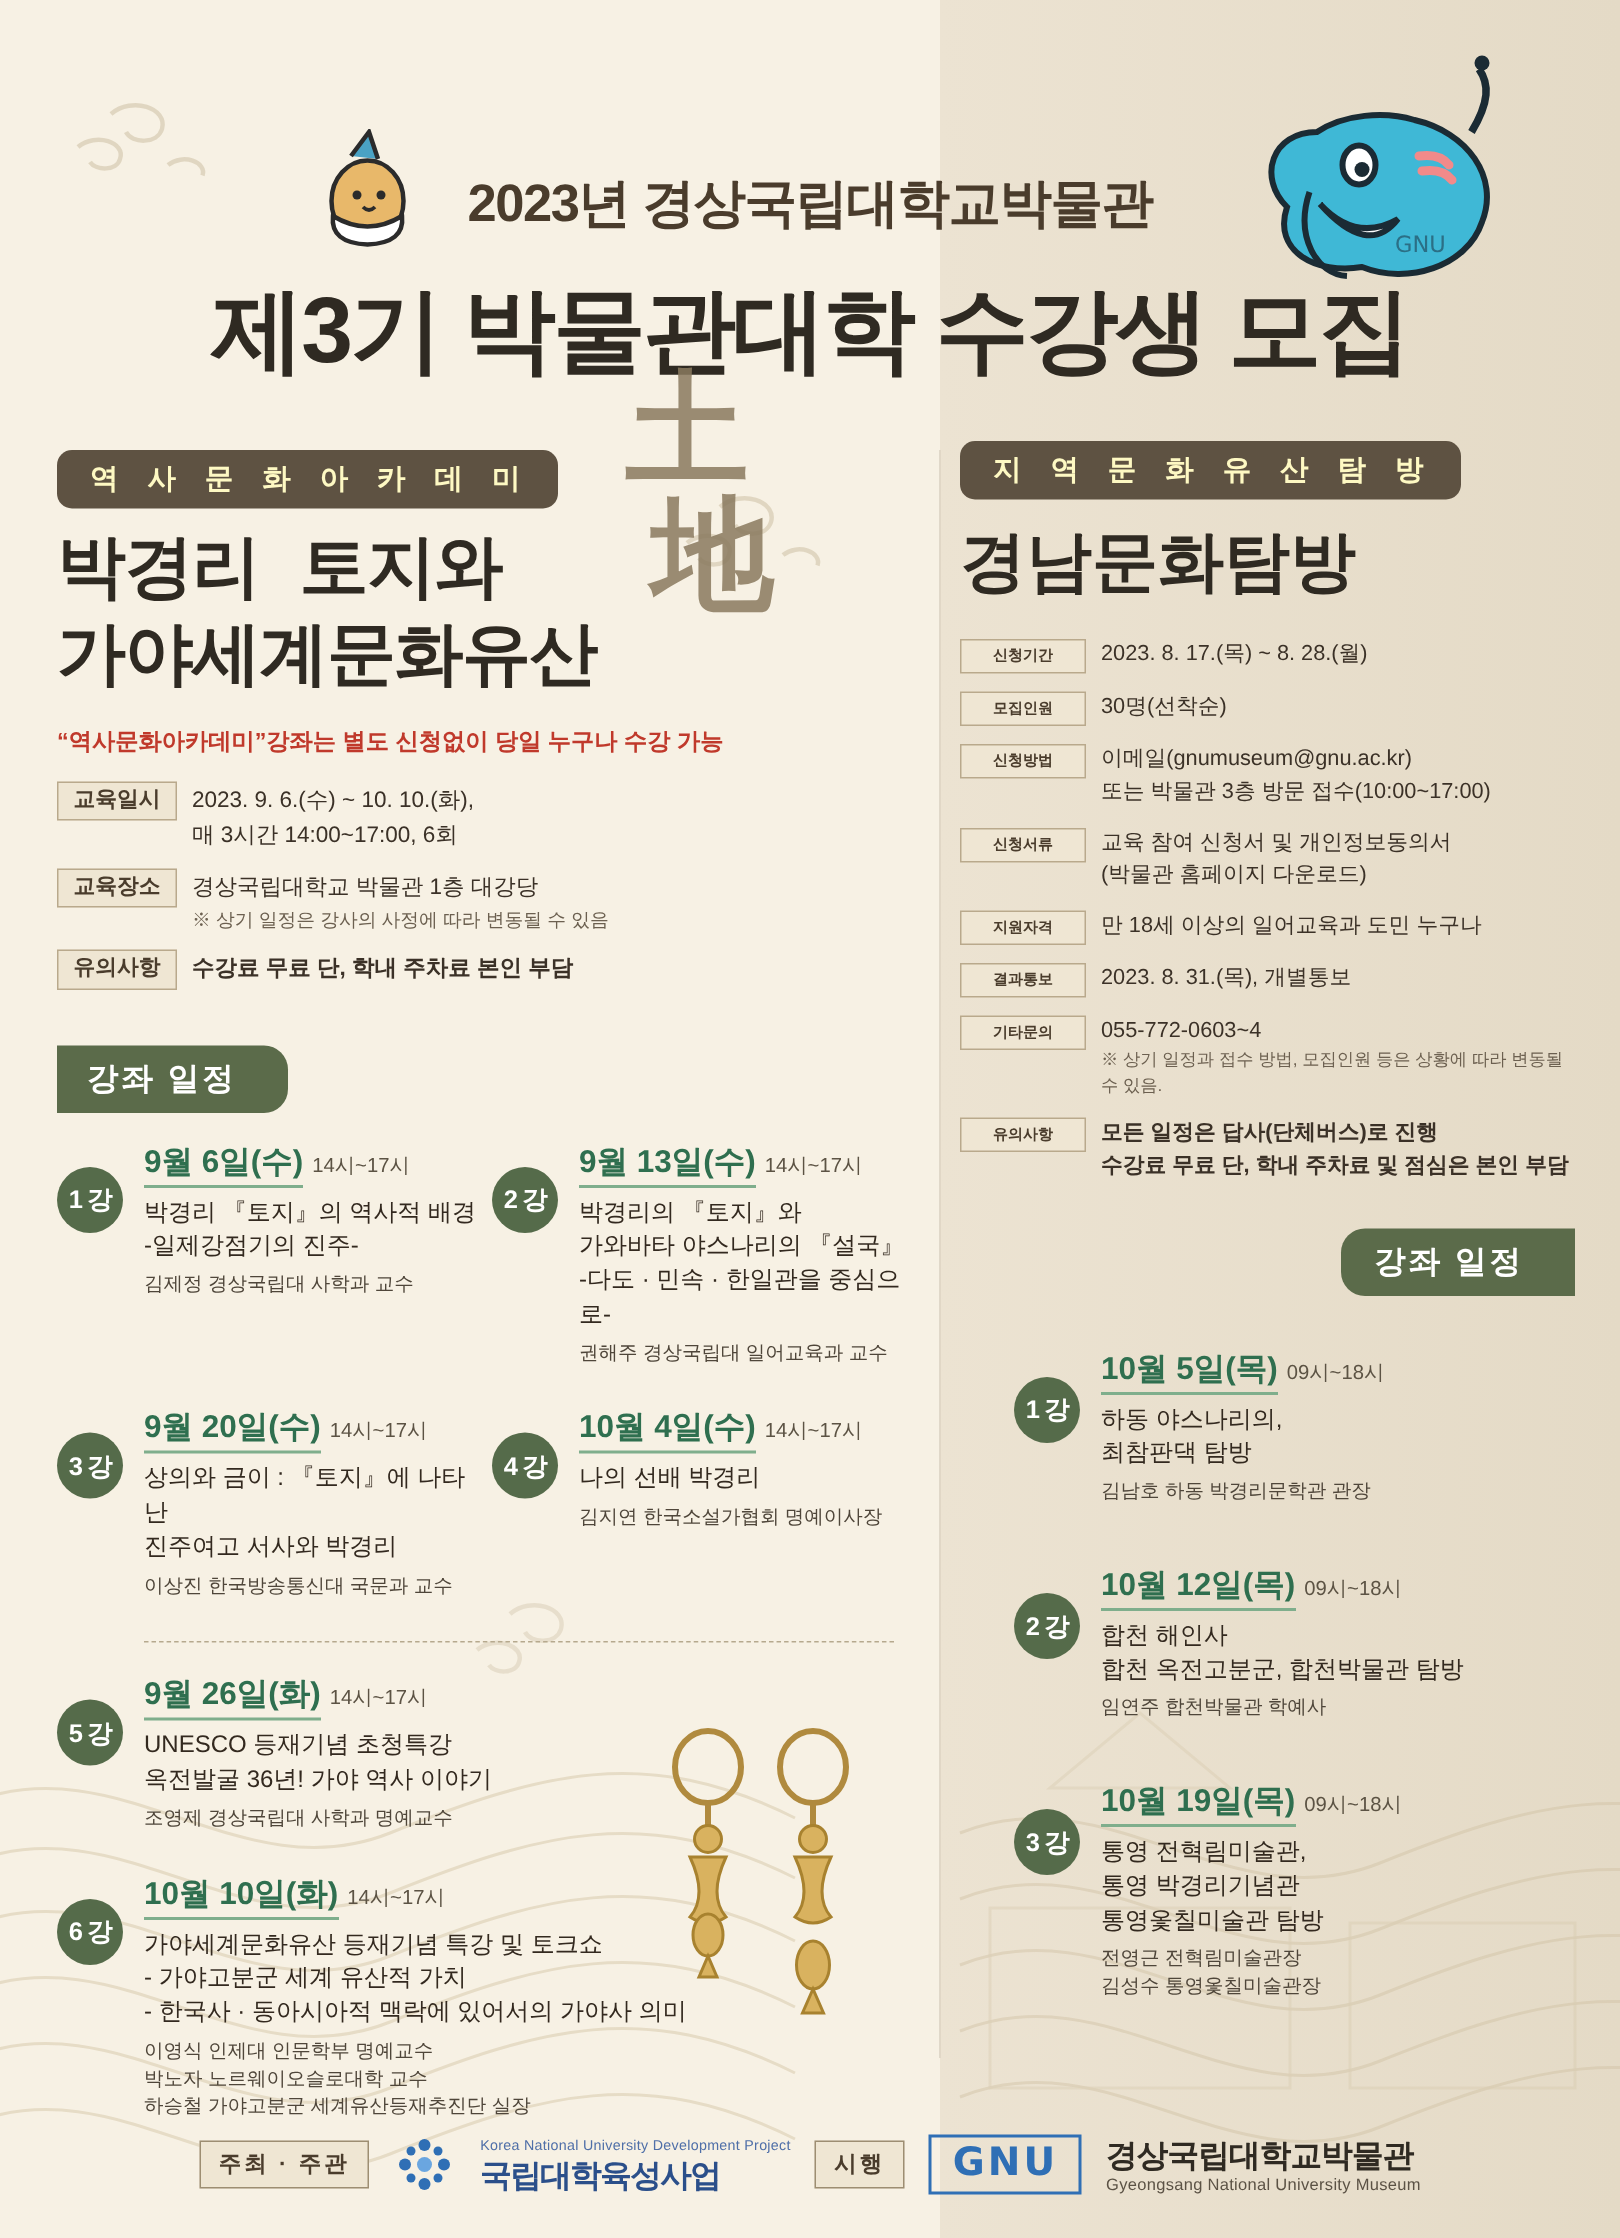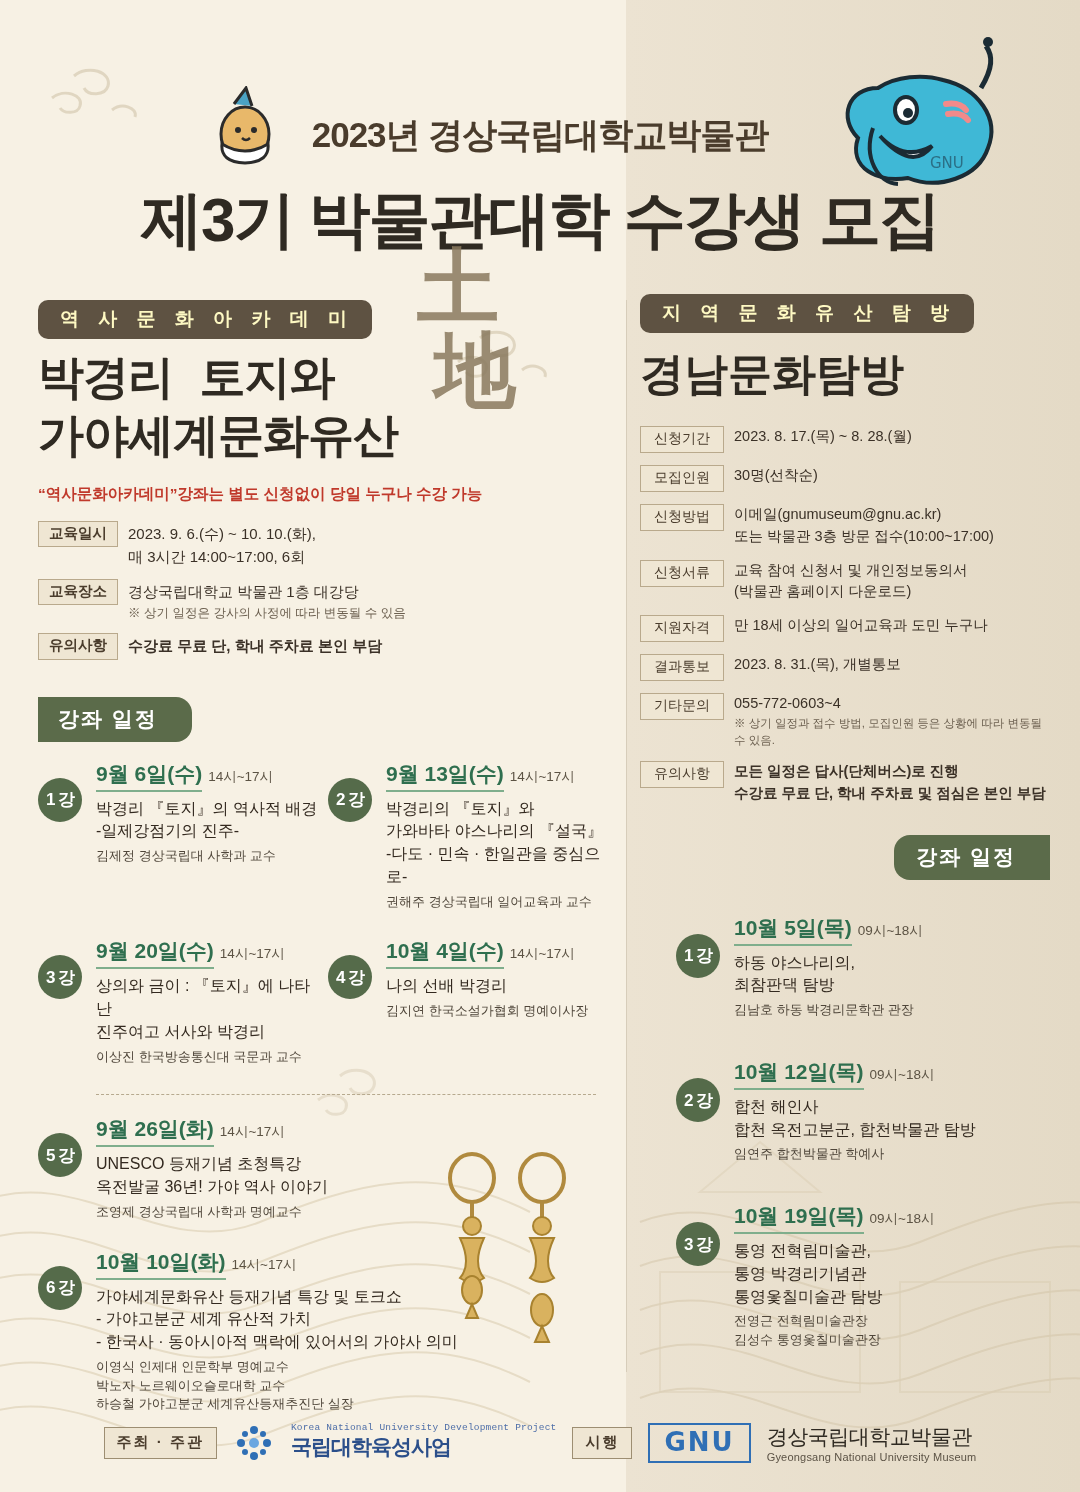--- a/index.html
+++ b/index.html
@@ -135,21 +135,21 @@
     border-top: 1px dashed #b6a98e;
     margin: 2px 0 20px 58px; width: 500px;
   }
 
   
   .right-title { font-size: 44px; font-weight: bold; margin-top: 12px; color: #2f2a22; }
   .r-info-row { display: flex; margin-bottom: 12px; align-items: flex-start; }
   .r-info-label {
     flex: 0 0 auto; width: 84px;
     background: #efe6d3; border: 1px solid #b9a98c;
-    font-size: 14px; font-weight: normal; color: #4a3c2c;
+    font-size: 10px; font-weight: bold; color: #4a3c2c;
     padding: 3px 4px 4px; text-align: center; margin-right: 10px;
     white-space: nowrap;
   }
   .r-info-val { font-size: 14.5px; line-height: 1.5; }
   .r-info-val .sub { font-size: 11.5px; color: #6c6050; display:block; }
 
   .ribbon-right {
     display: inline-block;
     background: #5b6b4a; color: #fff;
     font-size: 21px; font-weight: bold;
@@ -177,29 +177,29 @@
   
   .footer {
     position: absolute; bottom: 28px; left: 0; width: 100%;
     display: flex; align-items: center; justify-content: center; gap: 16px;
   }
   .foot-chip {
     background: #efe6d3; border: 1px solid #9d8e72;
     font-size: 15px; font-weight: bold; color: #4a3c2c;
     padding: 5px 12px 6px; letter-spacing: 2px;
   }
-  .foot-logo1 { display:flex; align-items:flex-start; gap:16px;font-family:Liberation Mono, monospace; }
+  .foot-logo1 { display:flex; align-items:flex-end; gap:16px; }
   .foot-logo1 .txt-small { font-size: 9.5px; color: #4f6fa8; letter-spacing: .2px; }
   .foot-logo1 .txt-big { font-size: 21px; font-weight: bold; color: #2b4f8a; letter-spacing: -1px; }
   .gnu-box {
     border: 2px solid #2f6fb5; color: #2f6fb5; font-weight: bold;
     font-size: 26px; padding: 2px 14px 4px; letter-spacing: 2px;
     font-family: "DejaVu Sans", sans-serif;
   }
-  .foot-museum .kr { font-size: 21px; font-weight: normal; color: #2f2a22; letter-spacing: -.5px; }
+  .foot-museum .kr { font-size: 21px; font-weight: bold; color: #2f2a22; letter-spacing: -.5px; }
   .foot-museum .en { font-size: 11px; color: #5b5245; letter-spacing: .2px; }
 
   .vline {
     position: absolute; left: 626px; top: 300px; bottom: 120px;
     width: 1px; background: rgba(120,105,80,.18);
   }
 </style>
 </head>
 <body>
 

